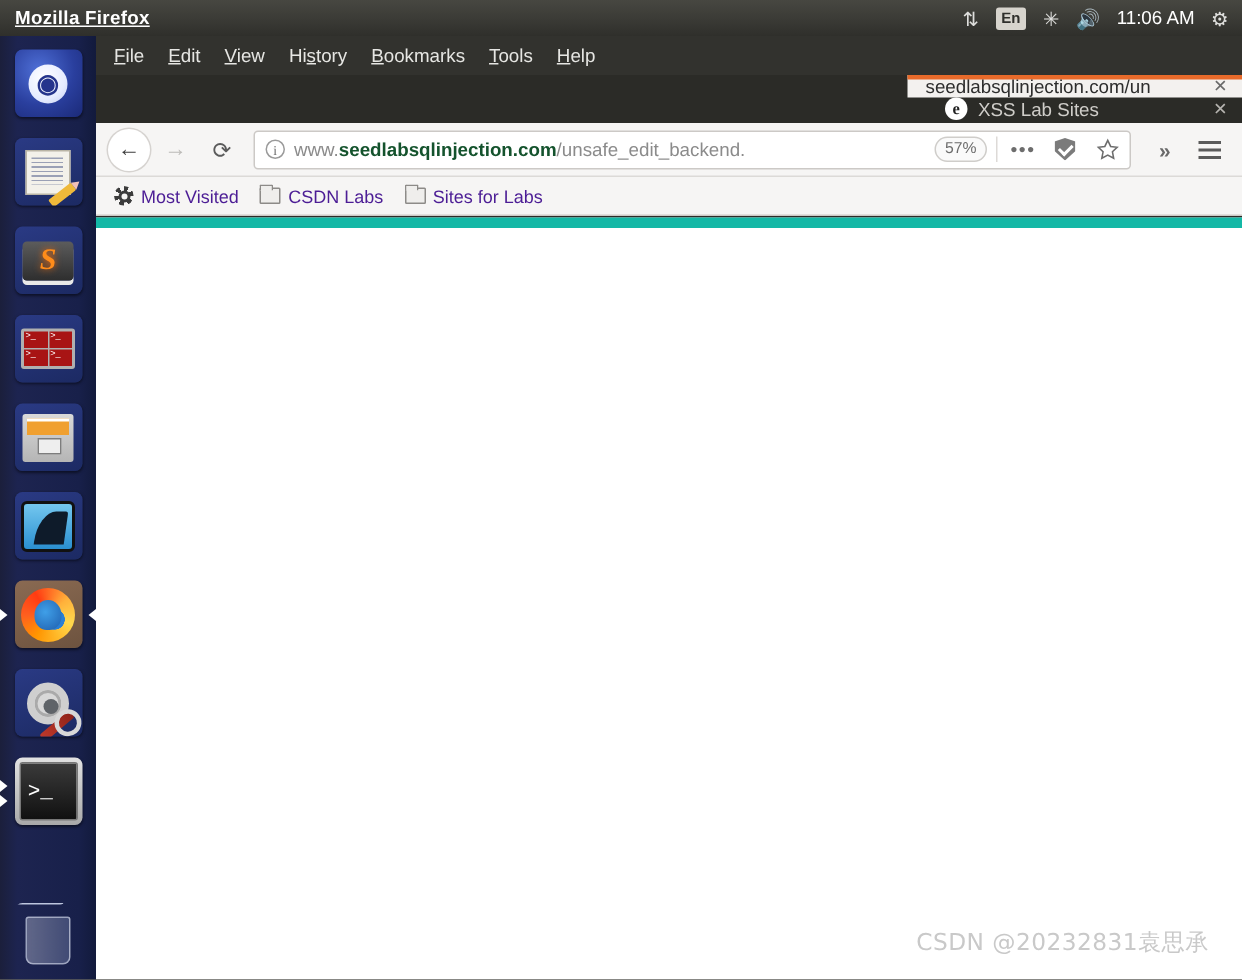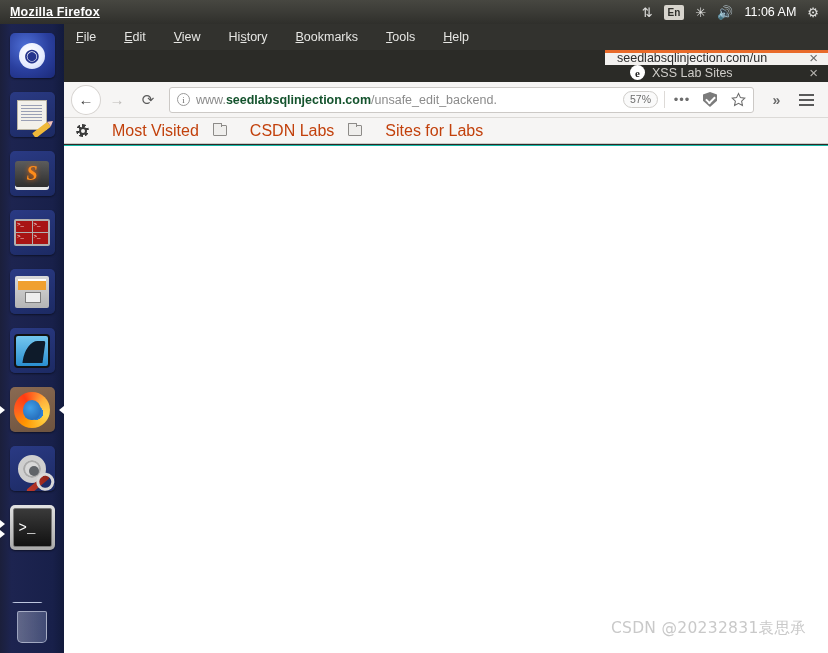--- a/index.html
+++ b/index.html
@@ -97,21 +97,21 @@
   #tb-right .ti{ font-size:13px; line-height:1; opacity:.95; }
   .kbd-badge{
     background:#d7d4cd;color:#2f2f2b;font-size:10px;font-weight:bold;
     padding:1px 4px;border-radius:2px;line-height:13px;
   }
   .clock{font-size:12.5px;color:#fff;}
 
   
   #menubar{
     position:absolute; left:0; top:24px; width:764px; height:26px;
-    background:#32322e; display:flex; align-items:center; padding-left:12px; gap:28px;
+    background:#32322e; display:flex; align-items:center; padding-left:12px; gap:16px;
   }
   #menubar .mi{ font-size:12.5px; color:#e6e6e3; cursor:default; }
   #menubar .mi u{ text-decoration:underline; }
 
   
   #tabstrip{
     position:absolute; left:0; top:50px; width:764px; height:32px;
     background:#2b2b27; display:flex; align-items:flex-end;flex-direction:column;
   }
   .tab{
@@ -171,37 +171,37 @@
   .chev{ color:#6a6a6a;font-size:14px;font-weight:bold;letter-spacing:-3px;}
   .hamb{display:flex;flex-direction:column;gap:3px;}
   .hamb i{display:block;width:15px;height:2px;background:#5a5a5a;}
 
   
   #bookmarks{
     position:absolute; left:0; top:118px; width:764px; height:26px;
     background:#f6f5f4; display:flex; align-items:center; padding-left:12px; gap:14px;
     border-bottom:1px solid #cdcac6;
   }
-  .bm{ display:flex;align-items:center;gap:23px; font-size:16px; color:#c2410c; }
+  .bm{ display:flex;align-items:center;gap:5px; font-size:12px; color:#4c1d95; }
   .gear-ic{ width:13px;height:13px; position:relative; }
   .gear-ic:before{
     content:"";position:absolute;inset:0;border-radius:50%;
     background:conic-gradient(#3c3c3c 0 9%,transparent 9% 16.6%,#3c3c3c 16.6% 25%,transparent 25% 33%,
       #3c3c3c 33% 42%,transparent 42% 50%,#3c3c3c 50% 59%,transparent 59% 66%,
       #3c3c3c 66% 75%,transparent 75% 83%,#3c3c3c 83% 92%,transparent 92% 100%);
   }
   .gear-ic:after{content:"";position:absolute;left:2.5px;top:2.5px;width:8px;height:8px;border-radius:50%;background:#3c3c3c;box-shadow:0 0 0 0 #fff inset;}
   .gear-hole{position:absolute;left:4.5px;top:4.5px;width:4px;height:4px;border-radius:50%;background:#f6f5f4;z-index:2;}
   .folder-ic{ width:14px;height:11px; background:#efeeec; border:1px solid #8d8b88; border-radius:1px; position:relative; }
   .folder-ic:before{content:"";position:absolute;left:-1px;top:-3px;width:7px;height:3px;background:#efeeec;border:1px solid #8d8b88;border-bottom:none;border-radius:1px 1px 0 0;}
 
   
   #content{
     position:absolute; left:0; top:145px; width:764px; height:508px;
-    background:#ffffff; border-top:1px solid #14b8a6;
+    background:#ffffff; border-top:7px solid #14b8a6;
   }
   #watermark{
     position:absolute; right:22px; bottom:14px;
     font-size:15.5px; color:#c9c9c9; letter-spacing:.3px;
     font-family:"DejaVu Sans", sans-serif;
   }
 </style>
 </head>
 <body>
 

